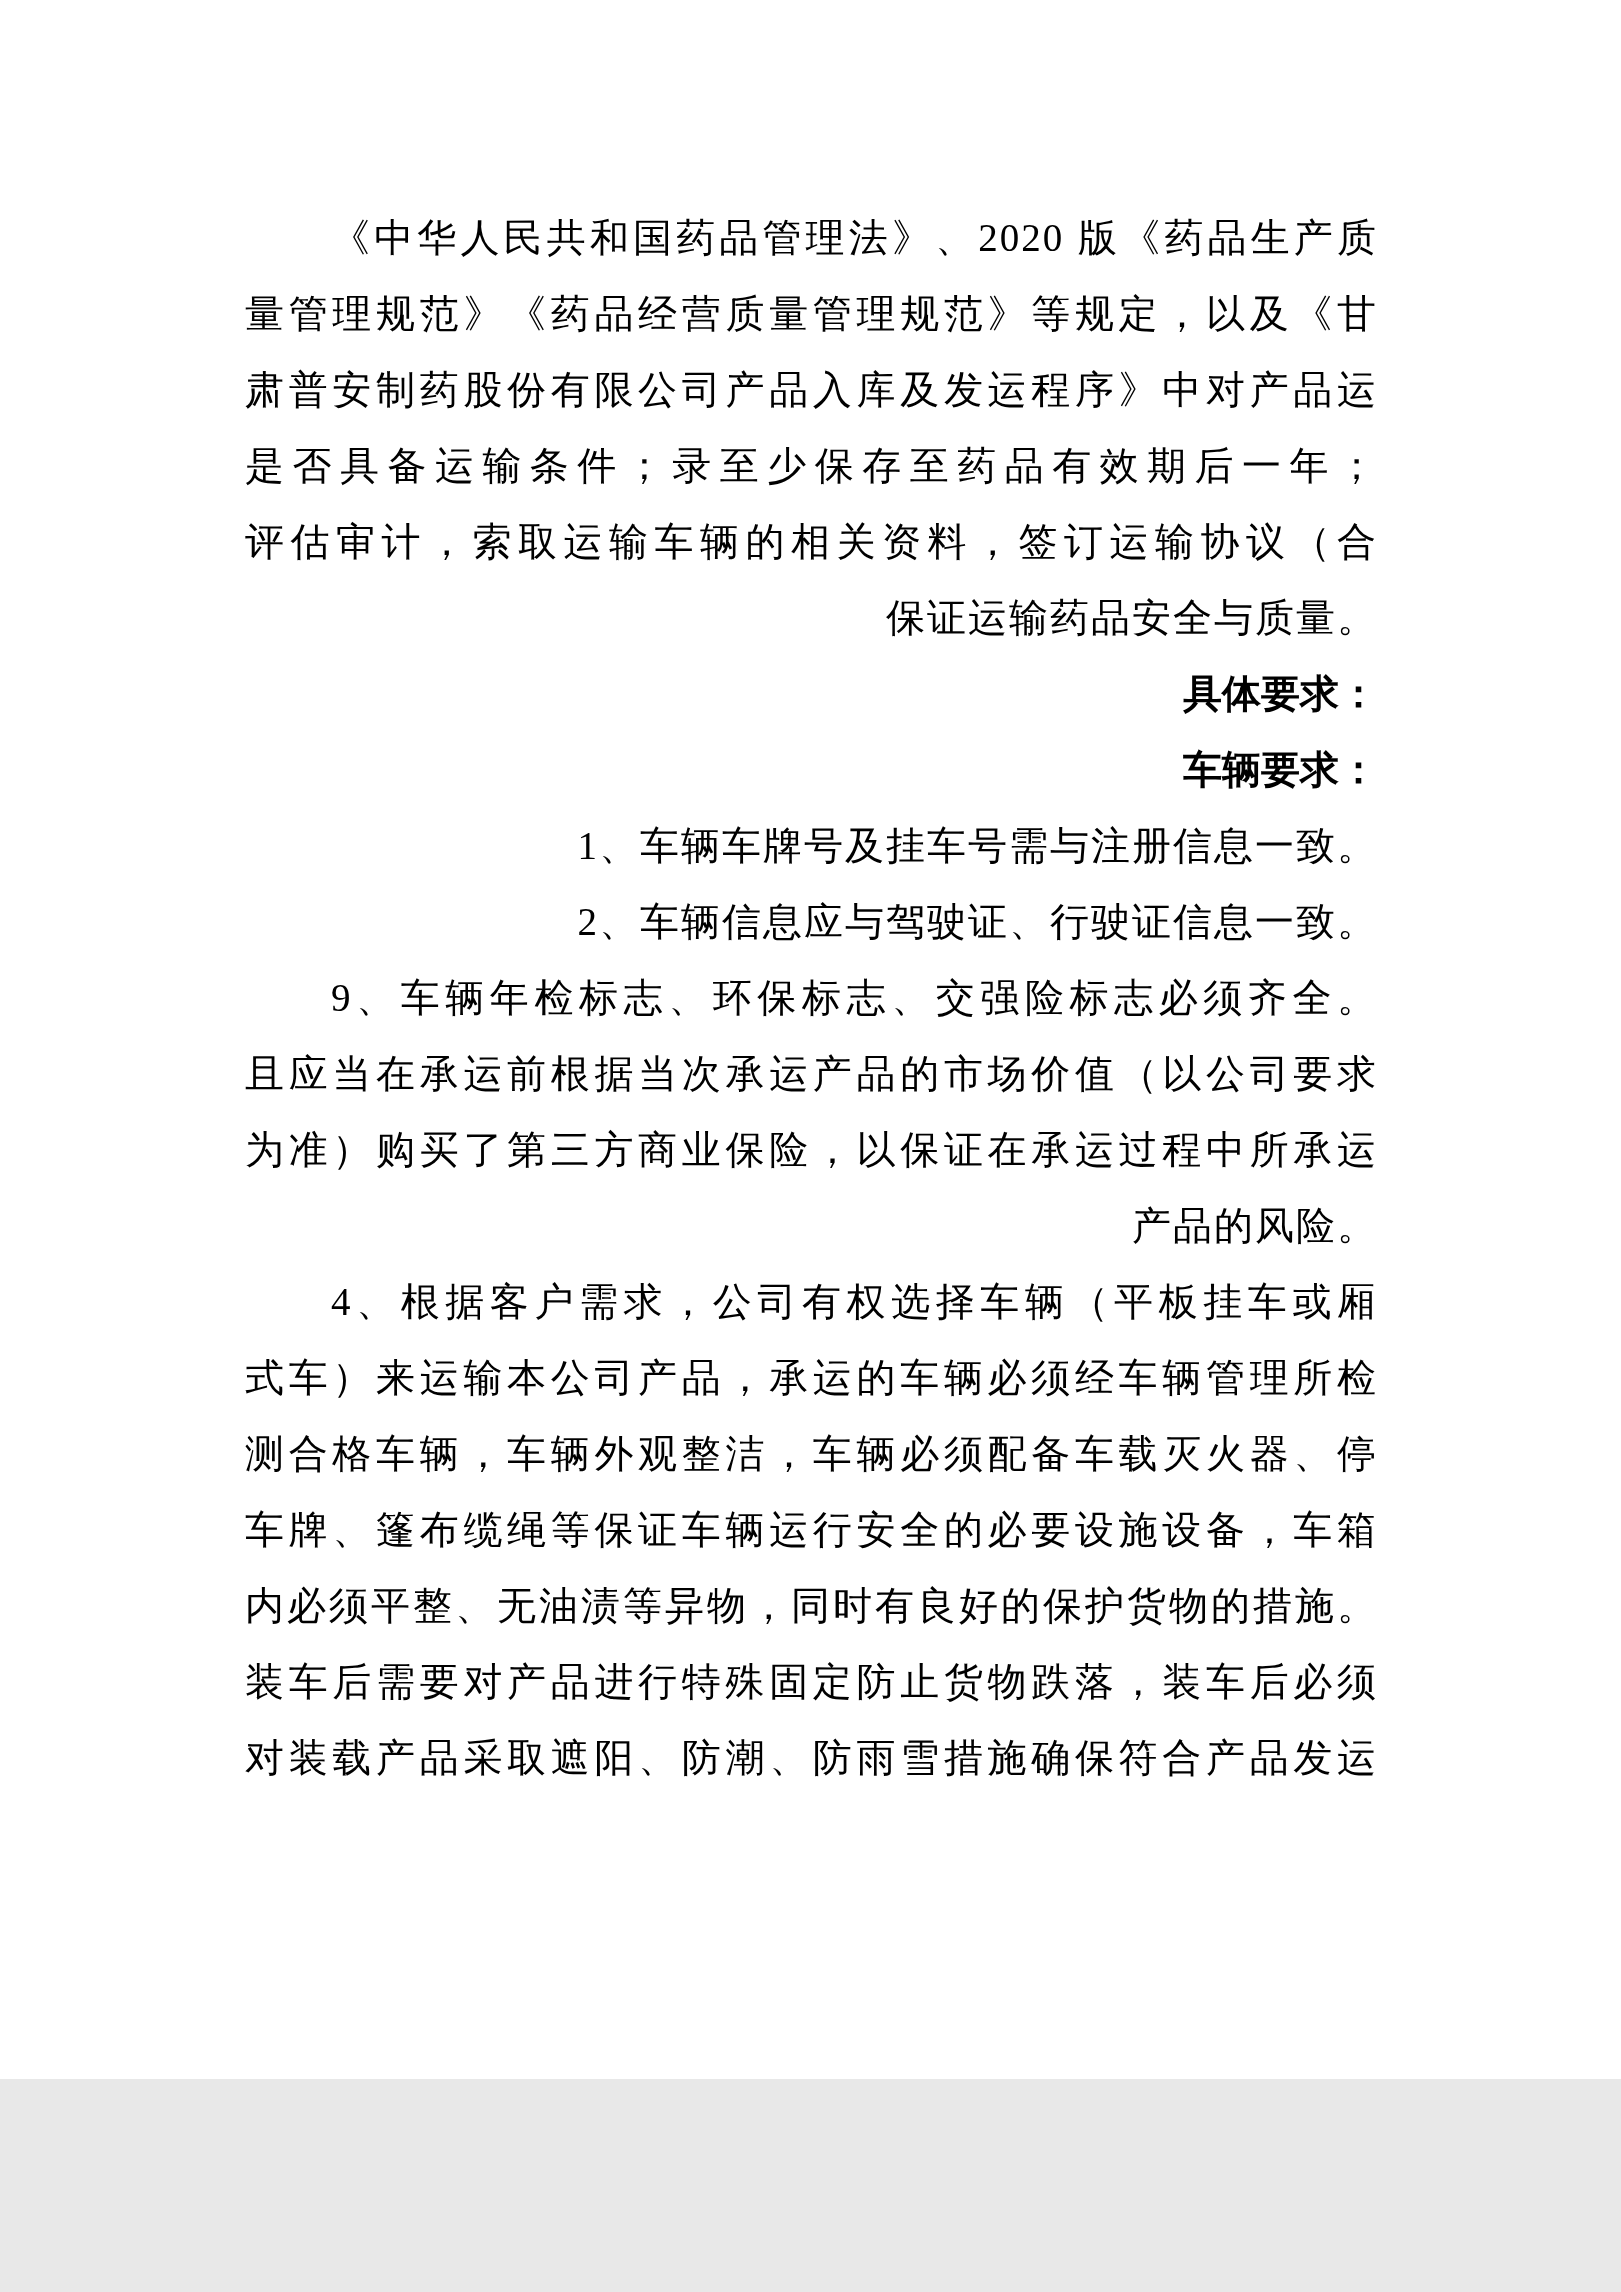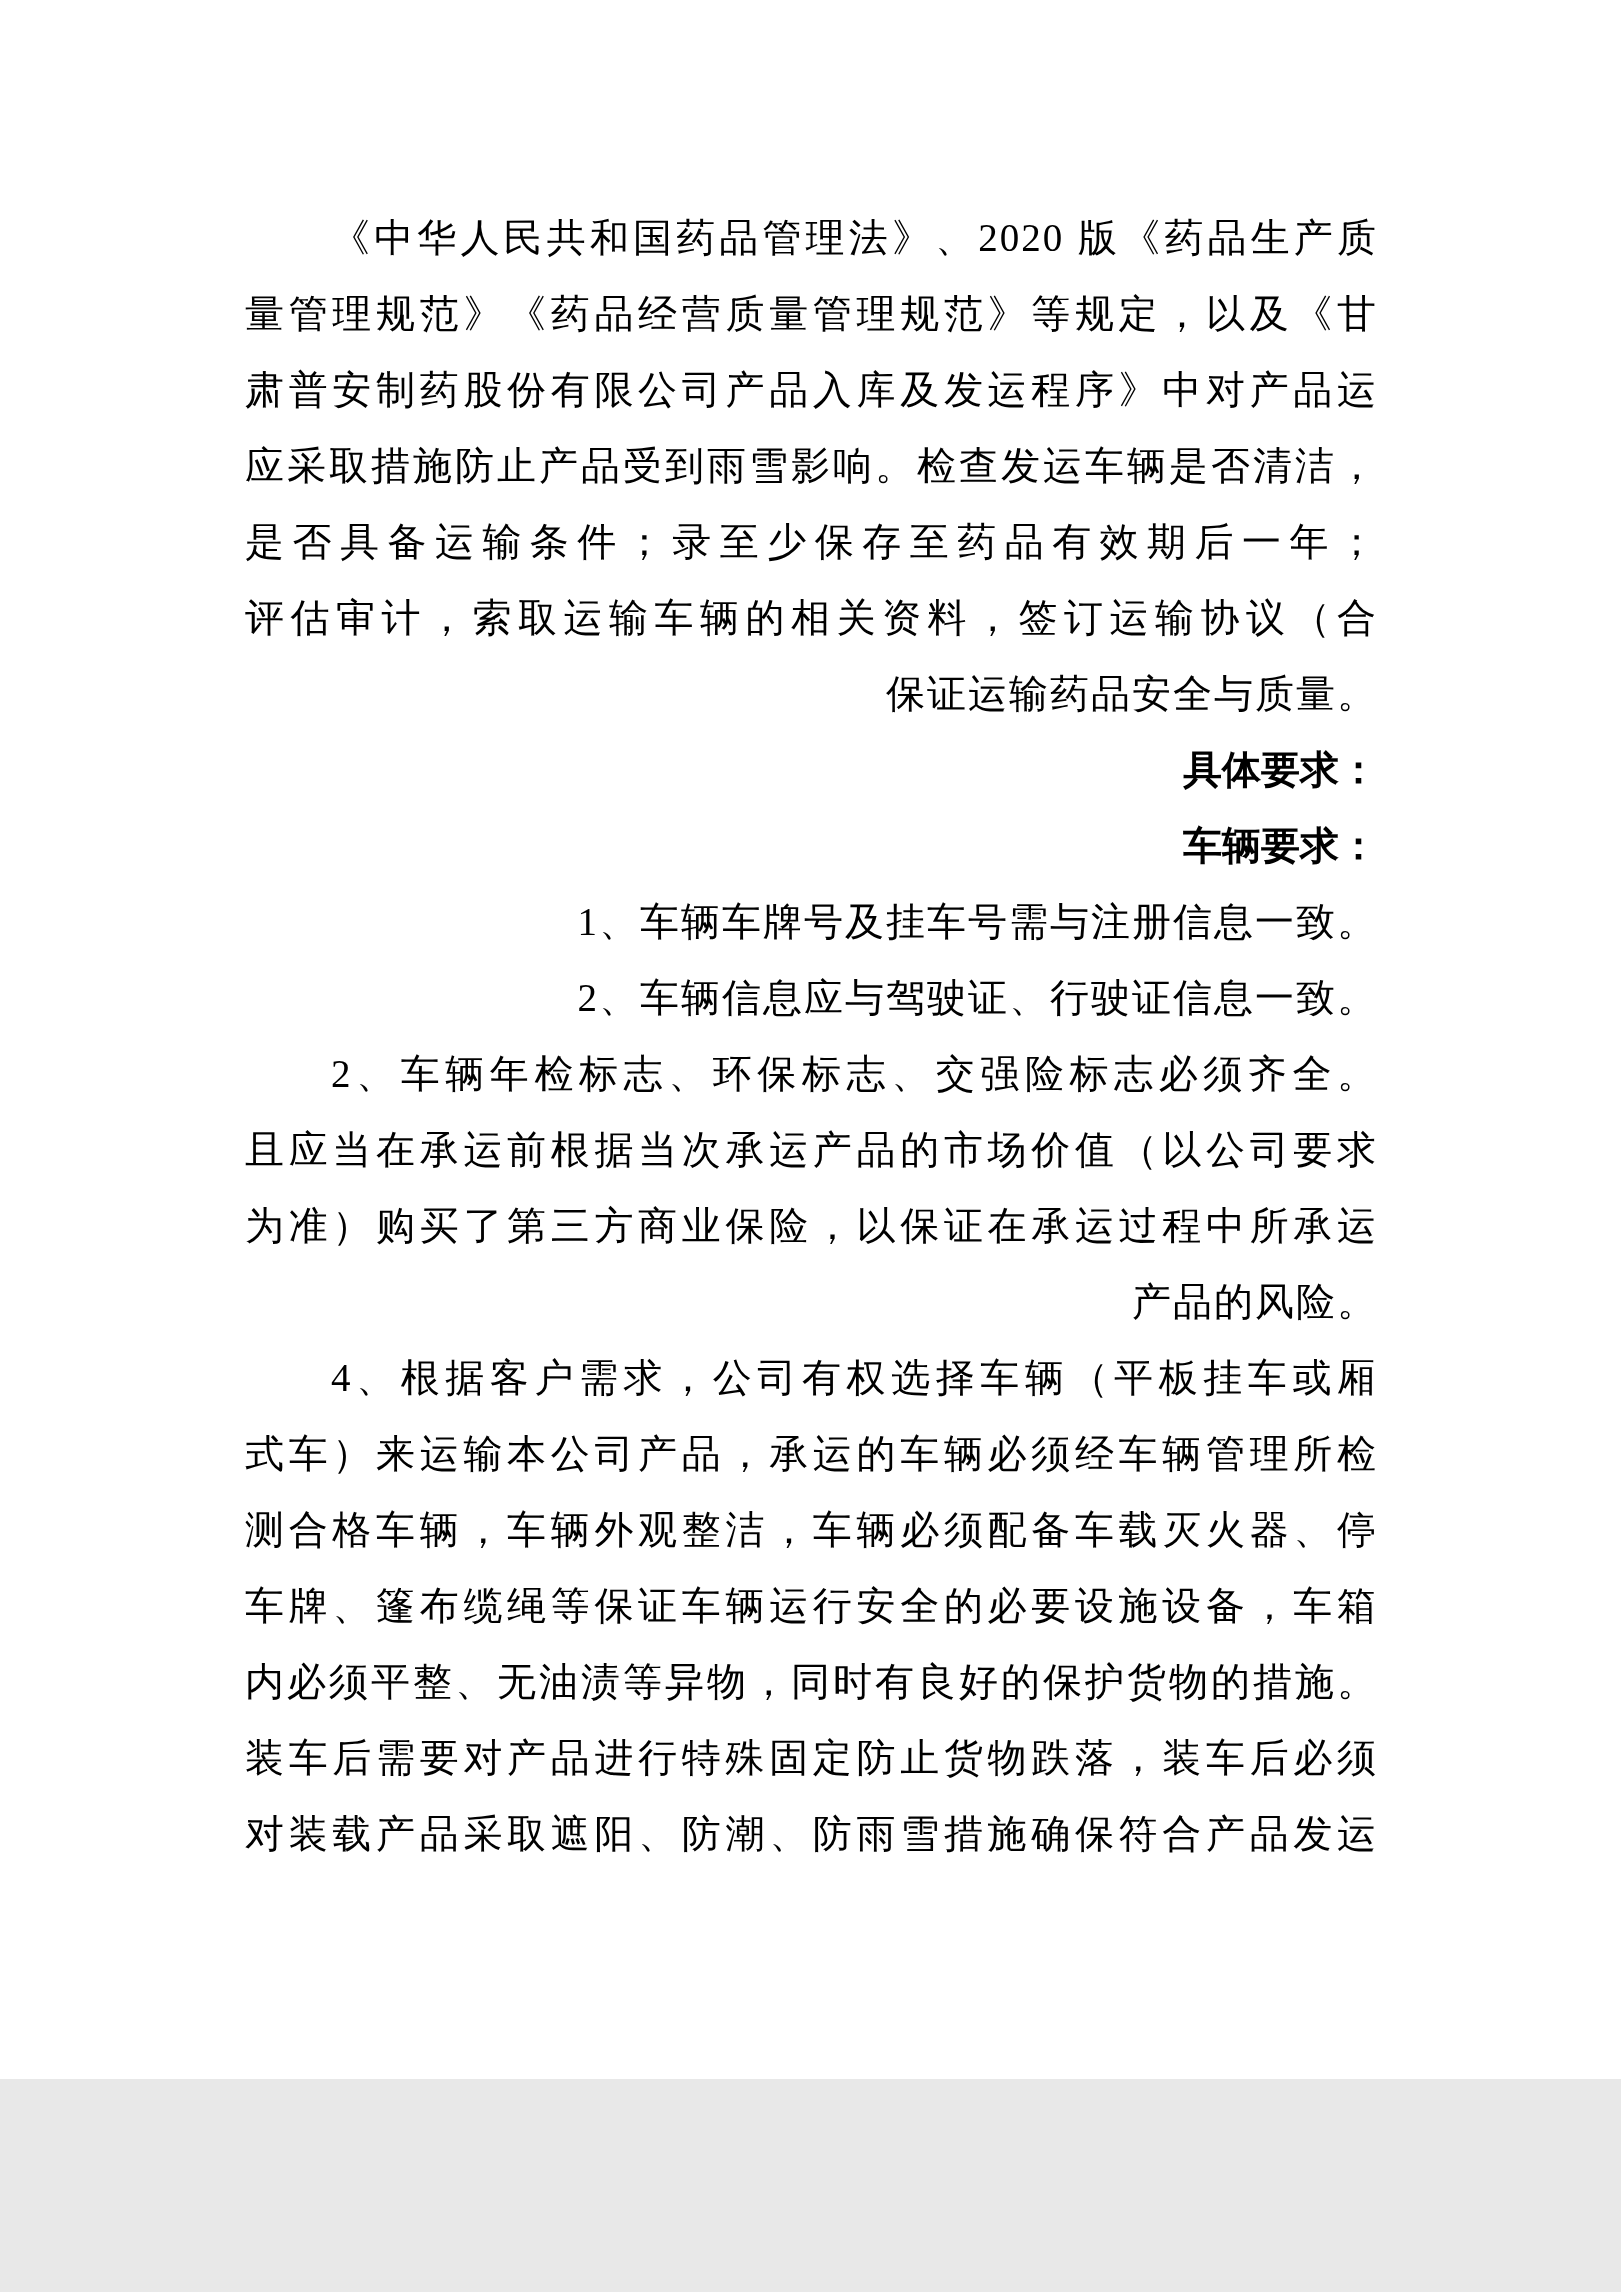--- a/index.html
+++ b/index.html
@@ -48,29 +48,28 @@
   }
 </style>
 </head>
 <body>
 
 <div class="page">
   <div class="content">
     <div class="line fill indent">《中华人民共和国药品管理法》、2020 版《药品生产质</div>
     <div class="line fill">量管理规范》《药品经营质量管理规范》等规定，以及《甘</div>
     <div class="line fill">肃普安制药股份有限公司产品入库及发运程序》中对产品运</div>
-    <div class="line fill">应采取措施防止产品受到雨雪影响。检查发运车辆是否清洁，</div>
     <div class="line fill">是否具备运输条件；录至少保存至药品有效期后一年；</div>
     <div class="line fill">评估审计，索取运输车辆的相关资料，签订运输协议（合同），</div>
     <div class="line">保证运输药品安全与质量。</div>
     <div class="line bold indent">具体要求：</div>
     <div class="line bold indent">车辆要求：</div>
     <div class="line indent">1、车辆车牌号及挂车号需与注册信息一致。</div>
     <div class="line indent">2、车辆信息应与驾驶证、行驶证信息一致。</div>
-    <div class="line fill indent">2、车辆年检标志、环保标志、交强险标志必须齐全。</div>
+    <div class="line fill indent">9、车辆年检标志、环保标志、交强险标志必须齐全。</div>
     <div class="line fill">且应当在承运前根据当次承运产品的市场价值（以公司要求</div>
     <div class="line fill">为准）购买了第三方商业保险，以保证在承运过程中所承运</div>
     <div class="line">产品的风险。</div>
     <div class="line fill indent">4、根据客户需求，公司有权选择车辆（平板挂车或厢</div>
     <div class="line fill">式车）来运输本公司产品，承运的车辆必须经车辆管理所检</div>
     <div class="line fill">测合格车辆，车辆外观整洁，车辆必须配备车载灭火器、停</div>
     <div class="line fill">车牌、篷布缆绳等保证车辆运行安全的必要设施设备，车箱</div>
     <div class="line fill">内必须平整、无油渍等异物，同时有良好的保护货物的措施。</div>
     <div class="line fill">装车后需要对产品进行特殊固定防止货物跌落，装车后必须</div>
     <div class="line fill">对装载产品采取遮阳、防潮、防雨雪措施确保符合产品发运</div>

